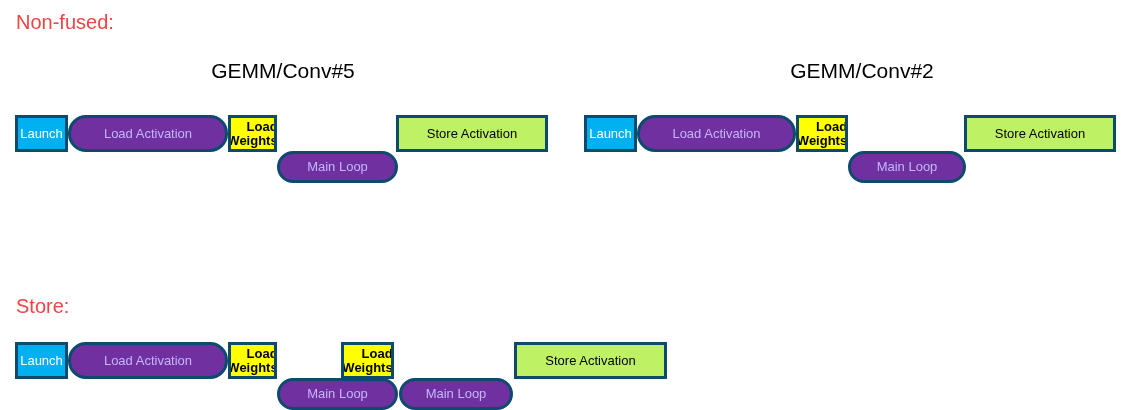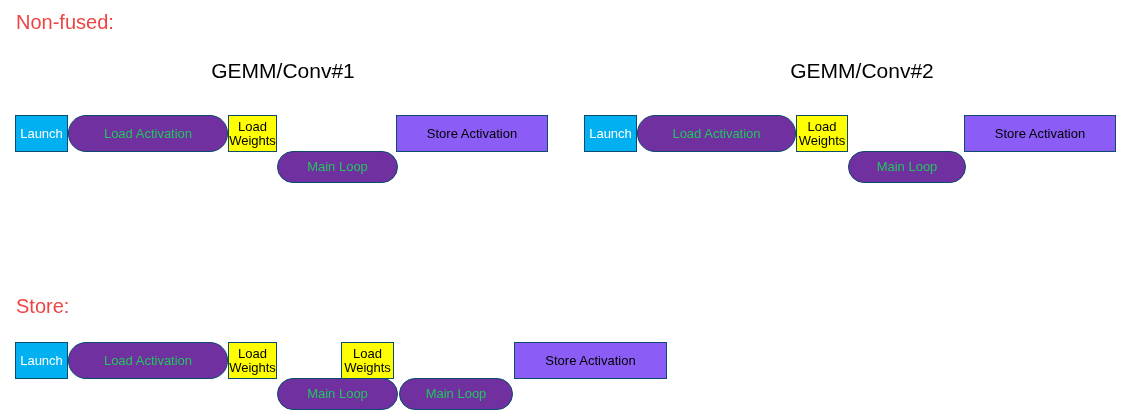--- a/index.html
+++ b/index.html
@@ -26,44 +26,44 @@
     font-size: 21px;
     line-height: 21px;
     color: #000000;
     white-space: nowrap;
     text-align: center;
     transform: translateX(-50%);
   }
   .bar {
     position: absolute;
     box-sizing: border-box;
-    border: 1px solid #0c4a6e;
+    border: 3px solid #0c4a6e;
     display: flex;
     align-items: center;
     justify-content: center;
-    text-align: center;
+    text-align: right;
     font-size: 13px;
     line-height: 14px;
     white-space: pre-line;
     overflow: hidden;
   }
   .bar.launch   { background: #00b0f0; color: #ffffff; }
-  .bar.compute  { background: #7030a0; color: #22c55e; border-radius: 18px; }
-  .bar.weights  { background: #ffff00; color: #000000; }
-  .bar.store    { background: #8b5cf6; color: #000000; }
+  .bar.compute  { background: #7030a0; color: #c4b5fd; border-radius: 18px; }
+  .bar.weights  { background: #ffff00; color: #000000; font-weight: bold; }
+  .bar.store    { background: #bef264; color: #000000; }
   .timeline-group { position: absolute; top: 0; left: 0; width: 100%; height: 100%; }
 </style>
 </head>
 <body>
 
 <div class="timeline-group">
 
   <div class="section-label" style="left:16px; top:12px;">Non-fused:</div>
 
-  <div class="kernel-title" style="left:283px; top:60px;">GEMM/Conv#1</div>
+  <div class="kernel-title" style="left:283px; top:60px;">GEMM/Conv#5</div>
 
   <div class="kernel-title" style="left:862px; top:60px;text-align:center;">GEMM/Conv#2</div>
 
   <div class="bar launch" style="left:15px; top:115px; width:53px; height:37px;">Launch</div>
 
   <div class="bar compute" style="left:68px; top:115px; width:160px; height:37px;">Load Activation</div>
 
   <div class="bar weights" style="left:228px; top:115px; width:49px; height:37px;">Load
 Weights</div>
 

